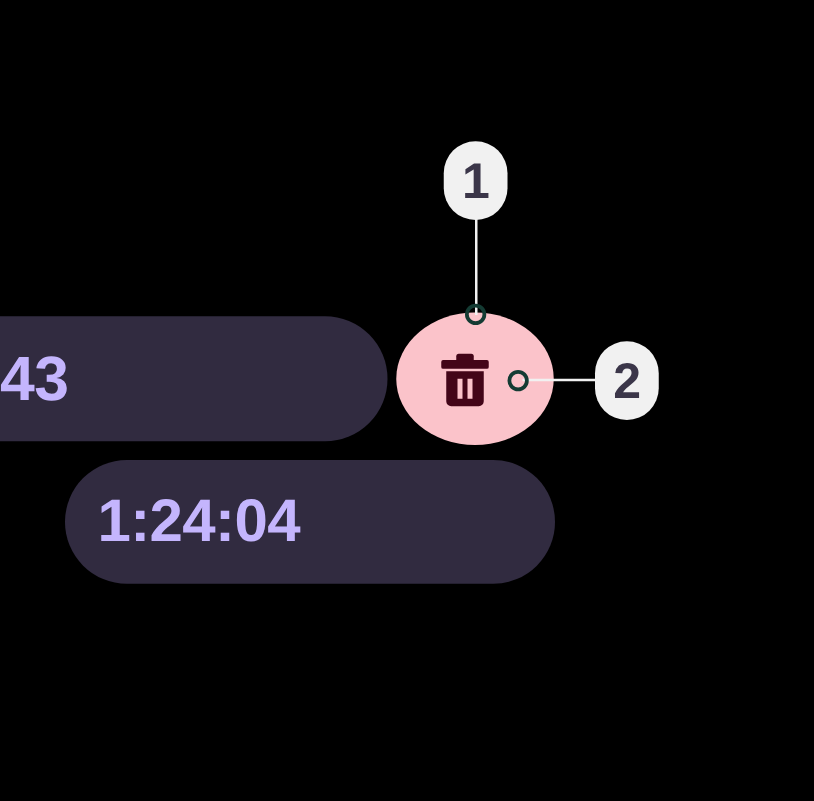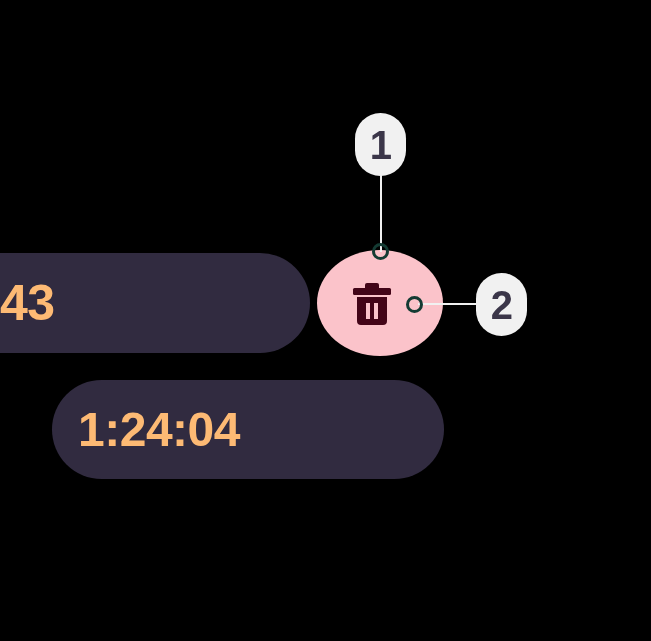--- a/index.html
+++ b/index.html
@@ -24,21 +24,21 @@
   
   .chip {
     position: absolute;
     display: flex;
     align-items: center;
     background: #312B40;
     border-radius: 999px;
     box-sizing: border-box;
   }
   .chip-label {
-    color: #fdba74;
+    color: #c4b5fd;
     font-weight: bold;
     letter-spacing: -0.5px;
     white-space: nowrap;
     text-align: center;
   }
 
   
   #chip-count {
     left: -150px;
     top: 253px;
@@ -46,21 +46,21 @@
     height: 100px;
     padding-left: 150px;
   }
   #chip-count .chip-label {
     font-size: 50px;
     margin-left: 0px;
   }
 
   #chip-duration {
     left: 52px;
-    top: 380px;
+    top: 368px;
     width: 392px;
     height: 99px;
     padding-left: 26px;
   }
   #chip-duration .chip-label {
     font-size: 48px;
   }
 
   
   #delete-circle {

